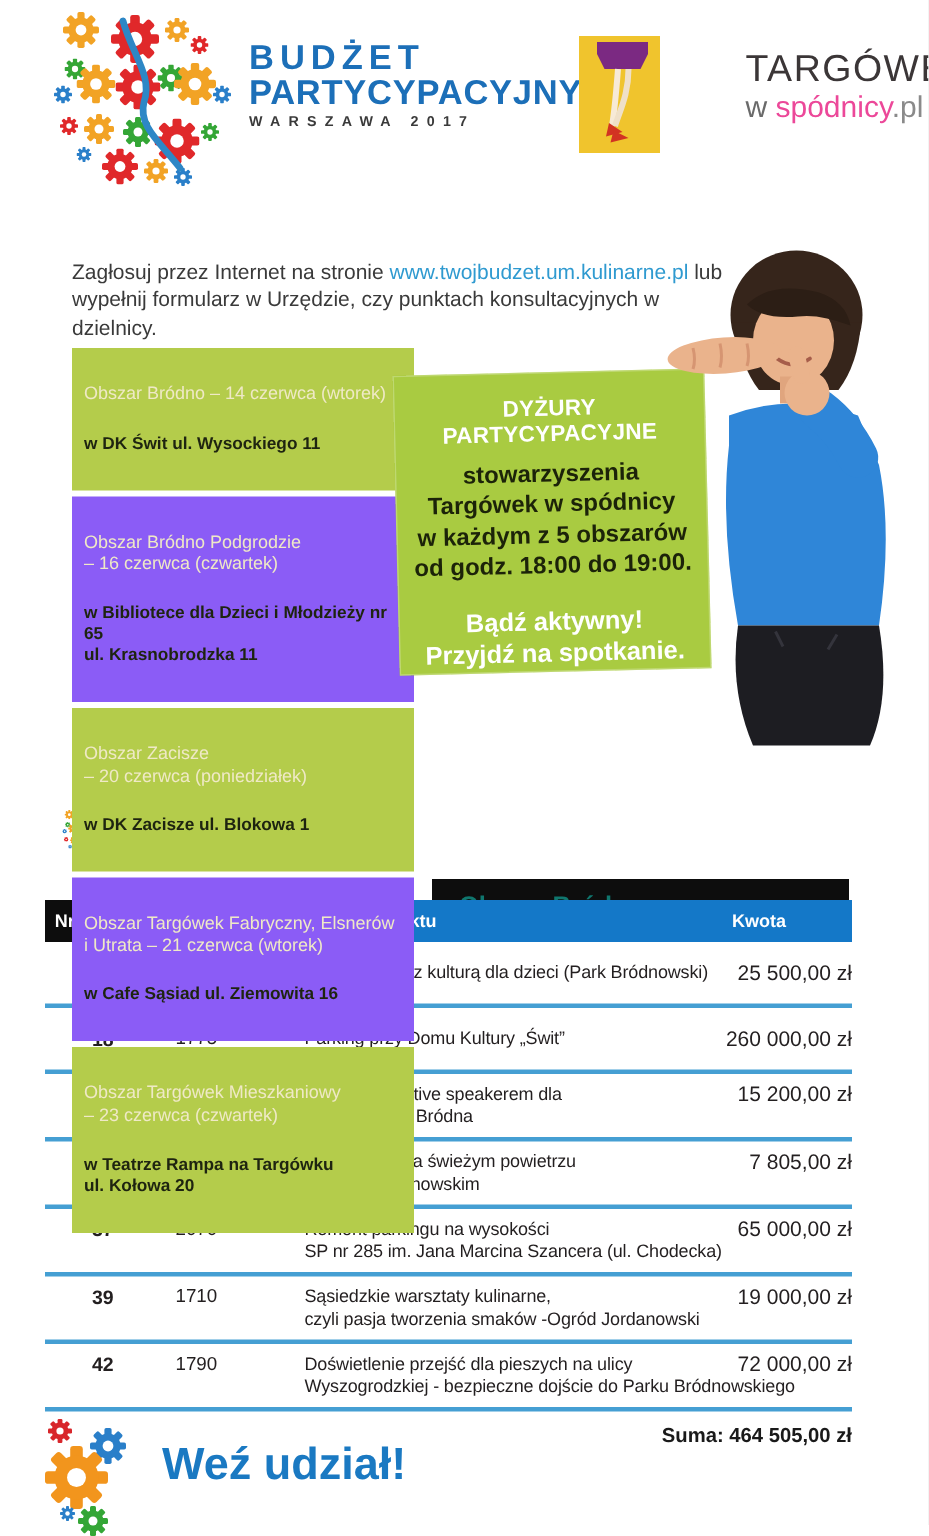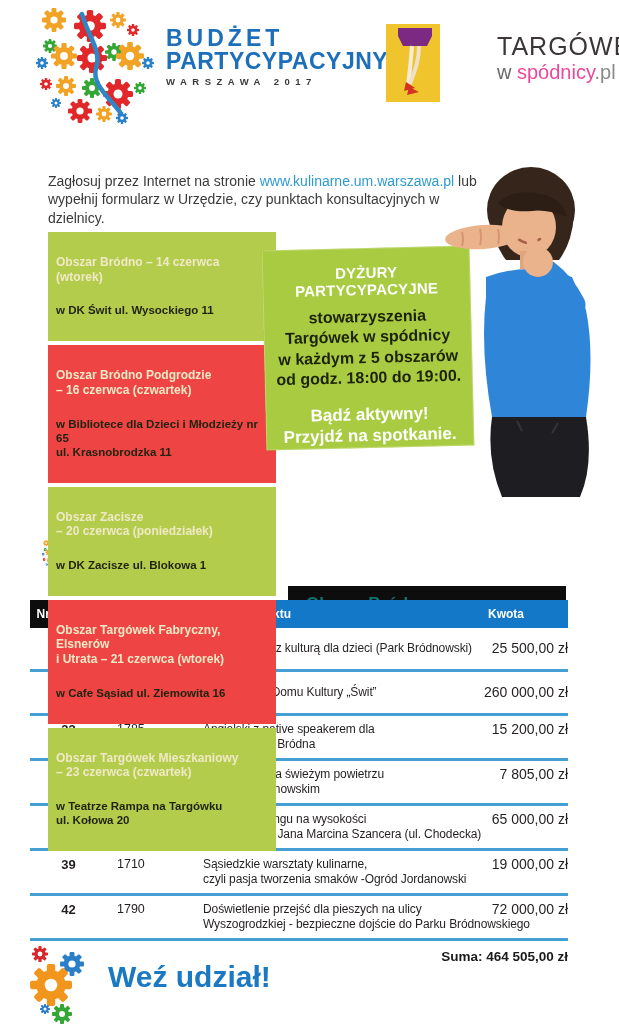--- a/index.html
+++ b/index.html
@@ -29,22 +29,22 @@
   .heading{left:166px;top:108px;font-size:22px;font-weight:bold;color:#1a79c2;line-height:1.25;}
 
   .intro{left:48px;top:172px;width:438px;font-size:14px;line-height:1.32;color:#3a3a3a;}
   .intro a{color:#2f9ad0;text-decoration:none;}
 
   
   .hero{left:0;top:230px;width:619px;height:286px;}
   .area-col{position:absolute;left:48px;top:2px;width:228px;z-index:2;}
   .area-box{padding:5px 7px 6px 8px;margin-bottom:4px;white-space:pre-line;}
   .area-box.light{background:#b4cc4b;}
-  .area-box.dark{background:#ef4444;}
-  .area-title{font-size:12px;font-weight:bold;color:#efe9c6;line-height:1.22;}
+  .area-box.dark{background:#8b5cf6;}
+  .area-title{font-size:12px;font-weight:normal;color:#efe9c6;line-height:1.22;}
   .area-details{font-size:11.5px;font-weight:bold;color:#1e2410;line-height:1.22;margin-top:1px;white-space:pre-line;}
 
   .photo{position:absolute;left:434px;top:-65px;width:185px;height:355px;z-index:1;}
   .duty-board{
     position:absolute;left:264px;top:18px;width:208px;height:200px;z-index:3;
     background:#a9cb41;transform:rotate(-1.4deg);
     text-align:center;padding-top:16px;box-sizing:border-box;
     box-shadow:0 0 0 1px rgba(255,255,255,.25) inset;
   }
   .hand-over{position:absolute;left:440px;top:-10px;width:86px;height:34px;z-index:4;}
@@ -151,21 +151,21 @@
       <path d="M20 58 l9 6 l-11 3 z" fill="#d23322"></path>
       <path d="M23 63 l10 5 l-12 3 z" fill="#d23322"></path>
     </svg>
     <div class="partner-text">
       <div class="partner-t1">TARGÓWEK</div>
       <div class="partner-t2"><span class="w">w </span><span class="sp">spódnicy</span><span class="pl">.pl</span></div>
     </div>
   </div>
 
 
-  <div class="abs intro"><span>Zagłosuj przez Internet na stronie </span><a href="#">www.kulinarne.um.warszawa.pl</a><span> lub wypełnij formularz w Urzędzie, czy punktach konsultacyjnych w dzielnicy.</span></div>
+  <div class="abs intro"><span>Zagłosuj przez Internet na stronie </span><a href="#">www.twojbudzet.um.kulinarne.pl</a><span> lub wypełnij formularz w Urzędzie, czy punktach konsultacyjnych w dzielnicy.</span></div>
 
   <div class="abs hero">
 
     <svg class="photo" viewBox="0 0 185 355">
       <ellipse cx="97" cy="45" rx="44" ry="43" fill="#36251b"></ellipse>
       <path d="M55 50 Q60 80 72 95 L125 95 Q138 78 140 50 Z" fill="#36251b"></path>
       <ellipse cx="95" cy="62" rx="27" ry="30" fill="#eab38c"></ellipse>
       <path d="M64 38 Q80 22 112 30 Q130 36 133 52 Q112 44 98 46 Q74 48 64 38 Z" fill="#2c1e15"></path>
       <path d="M84 74 Q95 82 106 74" stroke="#a65d4a" stroke-width="2.5" fill="none" stroke-linecap="round"></path>
       <rect x="86" y="86" width="19" height="18" fill="#e0a57e"></rect>

